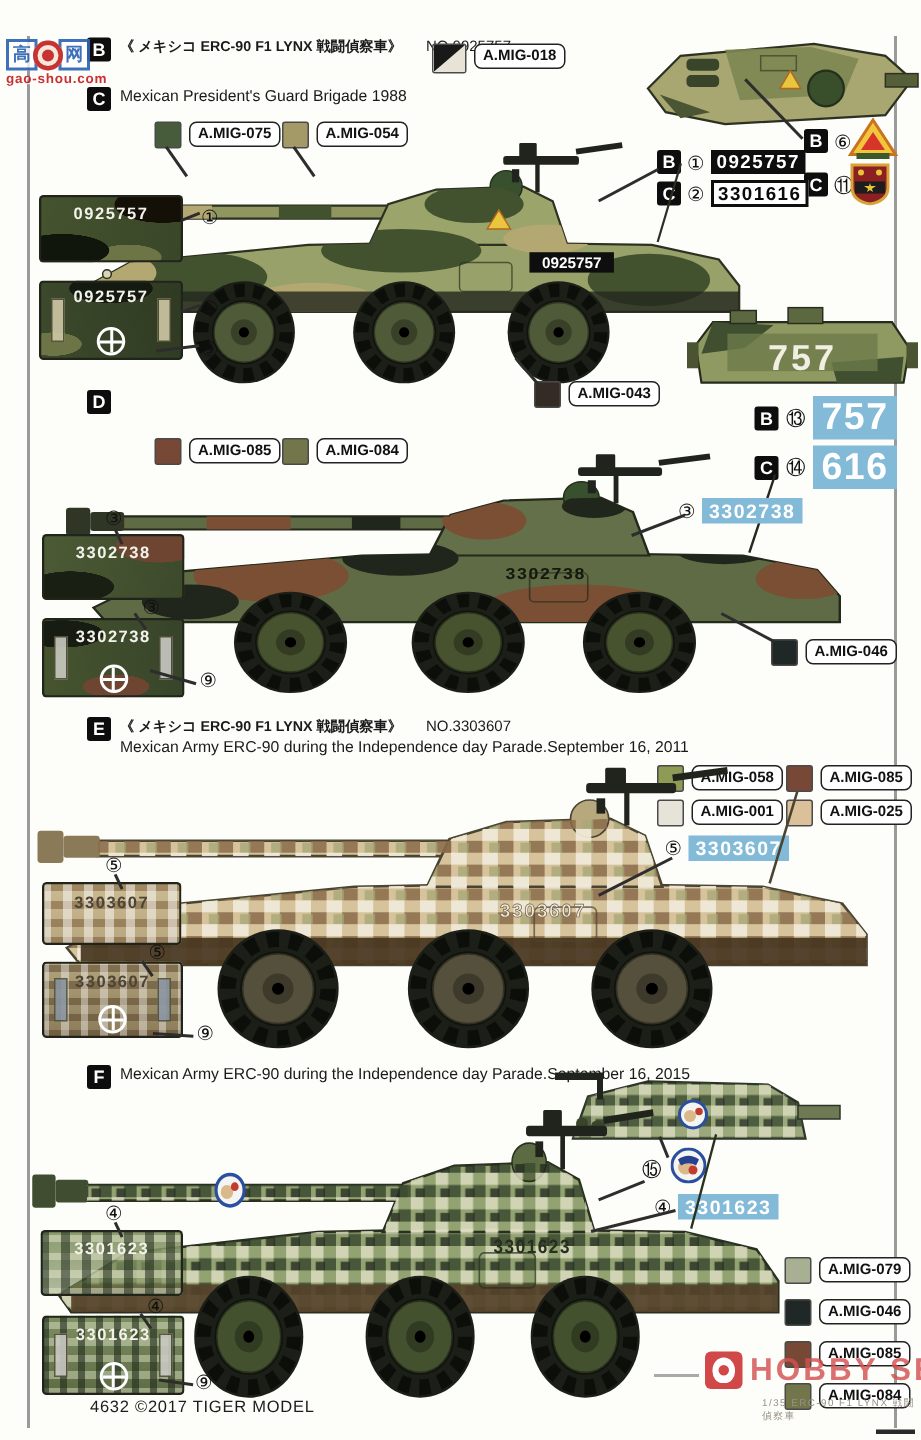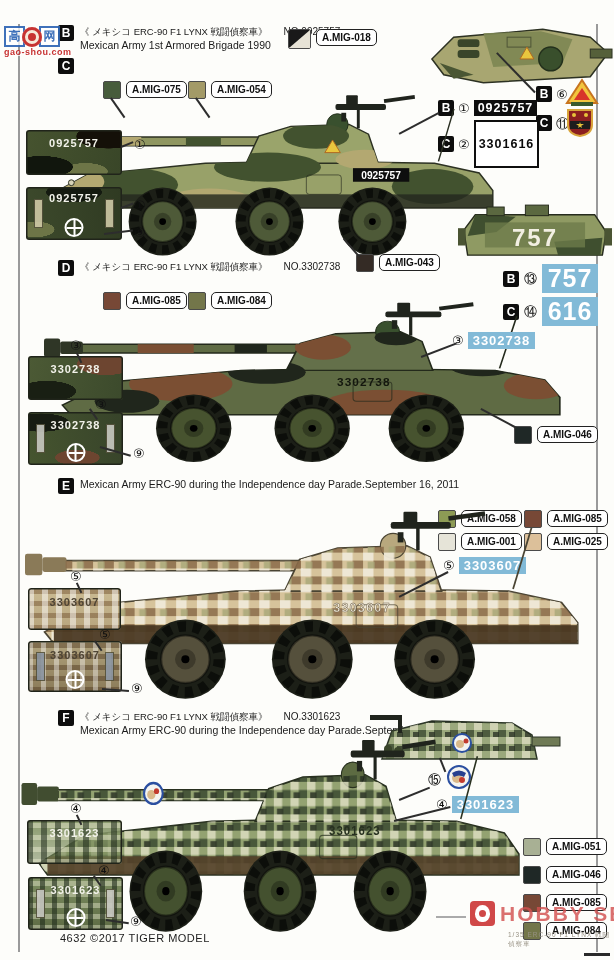--- a/index.html
+++ b/index.html
@@ -3,29 +3,29 @@
 <meta charset="utf-8">
 <style>
   html,body{margin:0;padding:0}
   body{width:614px;height:960px;position:relative;background:#fdfdfa;overflow:hidden;
        font-family:"Liberation Sans","DejaVu Sans",sans-serif;color:#1a1a1a}
   .abs{position:absolute}
   .letter{width:16px;height:16px;background:#0d0d0d;color:#fff;font-weight:bold;font-size:12px;
           display:flex;align-items:center;justify-content:center;border-radius:2px;flex:0 0 auto}
   .hdr{display:flex;gap:6px;align-items:flex-start}
   .lines{font-size:10.5px;line-height:1.3;color:#1a1a1a;white-space:nowrap}
-  .jp{font-weight:normal;font-size:9.5px}
+  .jp{font-weight:bold;font-size:9.5px}
   .no{margin-left:16px;font-size:10px}
   .chip{width:16px;height:16px;border:1px solid #4a4a4a;border-radius:2px;flex:0 0 auto;position:relative;overflow:hidden}
   .chiprow{display:flex;gap:5px;align-items:flex-start}
   .lbl{background:#fff;border:1.5px solid #222;border-radius:5px;font-size:10px;font-weight:bold;
        padding:0 5px;height:15px;line-height:15px;color:#111;white-space:nowrap}
   .cnum{font-size:13px;color:#111;line-height:1}
   .plate-dark{background:#0e0e0e;color:#fff;font-weight:bold;font-size:12.5px;padding:1px 4px;letter-spacing:1px}
-  .plate-light{background:#fff;color:#0a0a0a;border:2px solid #0e0e0e;font-weight:bold;font-size:12.5px;padding:15px 3px;letter-spacing:1px}
+  .plate-light{background:#fff;color:#0a0a0a;border:2px solid #0e0e0e;font-weight:bold;font-size:12.5px;padding:0 3px;letter-spacing:1px}
   .bluebig{color:#fff;font-weight:bold;font-size:25px;width:56px;height:29px;line-height:29px;
            text-align:center;letter-spacing:1px}
   .bluesm{color:#fff;font-weight:bold;font-size:13px;padding:1px 5px;letter-spacing:1px}
   .line{position:absolute;height:1.5px;background:#2d2d2d;transform-origin:0 50%}
   .panel{position:absolute;border-radius:3px;box-shadow:0 0 0 1.5px #20241a inset}
   .panel .num{position:absolute;width:100%;text-align:center;font-weight:bold;font-size:11px;letter-spacing:1px}
   .strip{position:absolute;top:22%;width:7px;height:52%;background:#cfc9a6;border:1px solid #55523c;opacity:.9}
   .spare{position:absolute;left:50%;bottom:3px;transform:translateX(-50%);width:15px;height:15px;
          border:2px solid #fff;border-radius:50%;
          background:linear-gradient(#fff,#fff) center/2px 100% no-repeat,linear-gradient(#fff,#fff) center/100% 2px no-repeat}
@@ -120,26 +120,26 @@
     <div class="wgear"></div>
     <div class="wbox">网</div>
   </div>
   <div class="wsite">gao-shou.com</div>
 </div>
 
 <div class="abs hdr" style="left:58px;top:25px">
   <div class="letter">B</div>
   <div class="lines">
     <div><span class="jp">《 メキシコ ERC-90 F1 LYNX 戦闘偵察車》</span><span class="no">NO.0925757</span></div>
-    <div>Mexican Army 1st Armored Brigade 1990</div>
   </div>
 </div>
 <div class="abs hdr" style="left:58px;top:58px">
   <div class="letter">C</div>
   <div class="lines">
+    <div>Mexican President's Guard Brigade 1988</div>
   </div>
 </div>
 
 <div class="abs chiprow" style="left:288px;top:29px">
   <div class="chip" style="width:21px;height:18px">
     <div style="position: absolute; inset: 0px; background-color: rgb(231, 227, 214);"></div>
     <div style="position: absolute; inset: 0px; clip-path: polygon(0px 0px, 100% 0px, 0px 100%); background-color: rgb(25, 25, 25);"></div>
   </div>
   <div class="lbl">A.MIG-018</div>
 </div>
@@ -271,21 +271,20 @@
 </div>
 <div class="abs" style="left:503px;top:297px;display:flex;gap:5px;align-items:center">
   <div class="letter">C</div>
   <span class="cnum">⑭</span>
   <div class="bluebig" style="background-color: rgb(130, 186, 215);">616</div>
 </div>
 
 <div class="abs hdr" style="left:58px;top:260px">
   <div class="letter">D</div>
   <div class="lines">
-    <div><span class="jp">《 メキシコ ERC-90 F1 LYNX 戦闘偵察車》</span><span class="no">NO.3302738</span></div>
   </div>
 </div>
 <div class="abs chiprow" style="left:103px;top:292px">
   <div class="chip" style="background-color: rgb(119, 72, 54);"></div>
   <div class="lbl">A.MIG-085</div>
 </div>
 <div class="abs chiprow" style="left:188px;top:292px">
   <div class="chip" style="background-color: rgb(115, 118, 74);"></div>
   <div class="lbl">A.MIG-084</div>
 </div>
@@ -343,20 +342,21 @@
 <span class="cnum abs" style="left:133px;top:447px">⑨</span>
 
 <div class="abs chiprow" style="left:514px;top:426px">
   <div class="chip" style="background-color: rgb(31, 40, 38);"></div>
   <div class="lbl">A.MIG-046</div>
 </div>
 
 <div class="abs hdr" style="left:58px;top:478px">
   <div class="letter">E</div>
   <div class="lines">
+    <div><span class="jp">《 メキシコ ERC-90 F1 LYNX 戦闘偵察車》</span><span class="no">NO.3303607</span></div>
     <div>Mexican Army ERC-90 during the Independence day Parade.September 16,  2011</div>
   </div>
 </div>
 <div class="abs chiprow" style="left:438px;top:510px">
   <div class="chip" style="background-color: rgb(141, 155, 85);"></div>
   <div class="lbl">A.MIG-058</div>
 </div>
 <div class="abs chiprow" style="left:524px;top:510px">
   <div class="chip" style="background-color: rgb(119, 72, 54);"></div>
   <div class="lbl">A.MIG-085</div>
@@ -411,21 +411,20 @@
   <span class="num numdark">3303607</span>
   <div class="strip" style="left:8px;background:#8a94a0"></div>
     <div class="strip" style="right:8px;background:#8a94a0"></div>
   <div class="spare"></div>
 </div>
 <span class="cnum abs" style="left:131px;top:682px">⑨</span>
 
 <div class="abs hdr" style="left:58px;top:710px">
   <div class="letter">F</div>
   <div class="lines">
-    <div><span class="jp">《 メキシコ ERC-90 F1 LYNX 戦闘偵察車》</span><span class="no">NO.3301623</span></div>
     <div>Mexican Army ERC-90 during the Independence day Parade.September 16,  2015</div>
   </div>
 </div>
 
 <svg class="abs" style="left:362px;top:708px" width="200" height="64" viewBox="0 0 200 62">
   <path id="ftur" d="M20,50 L30,22 L70,12 L150,14 L170,26 L175,50 Z" fill="#9aa87c" stroke="#2c3527" stroke-width="1.5"></path>
   <path d="M20,50 L30,22 L70,12 L150,14 L170,26 L175,50 Z" fill="url(#pxF)" opacity=".9"></path>
   <rect x="170" y="28" width="28" height="9" fill="#6f7a55" stroke="#2c3527"></rect>
   <rect x="8" y="6" width="32" height="5" fill="#20241d"></rect>
     <rect x="36" y="8" width="4" height="16" fill="#20241d"></rect>
@@ -487,21 +486,21 @@
 <div class="panel pr4" style="left:28px;top:877px;width:95px;height:53px">
   <span class="num numlight">3301623</span>
   <div class="strip" style="left:8px;background:#c9c9c2"></div>
     <div class="strip" style="right:8px;background:#c9c9c2"></div>
   <div class="spare"></div>
 </div>
 <span class="cnum abs" style="left:130px;top:915px">⑨</span>
 
 <div class="abs chiprow" style="left:523px;top:838px">
   <div class="chip" style="background-color: rgb(168, 176, 148);"></div>
-  <div class="lbl">A.MIG-051</div>
+  <div class="lbl">A.MIG-079</div>
 </div>
 <div class="abs chiprow" style="left:523px;top:866px">
   <div class="chip" style="background-color: rgb(31, 40, 38);"></div>
   <div class="lbl">A.MIG-046</div>
 </div>
 <div class="abs chiprow" style="left:523px;top:894px">
   <div class="chip" style="background-color: rgb(119, 72, 54);"></div>
   <div class="lbl">A.MIG-085</div>
 </div>
 <div class="abs chiprow" style="left:523px;top:922px">

